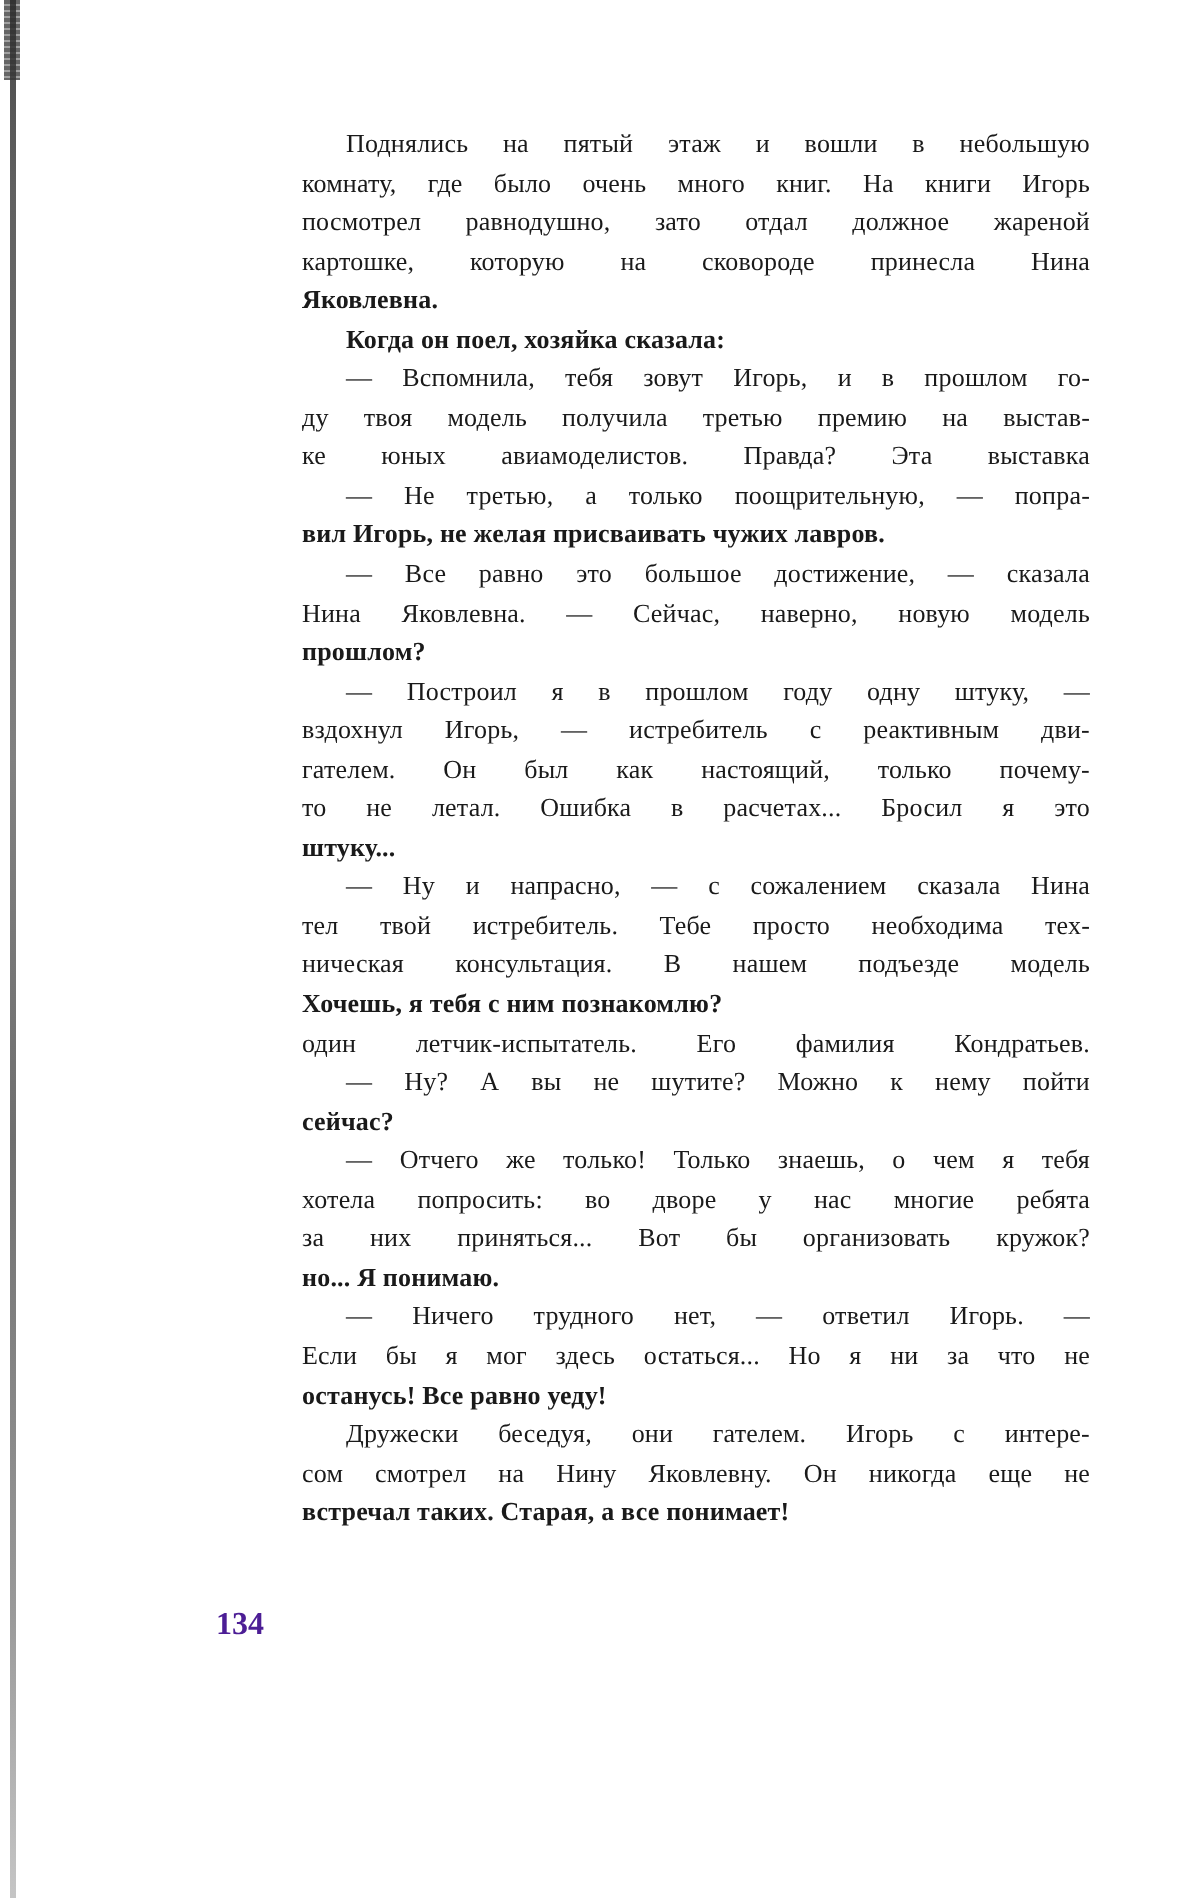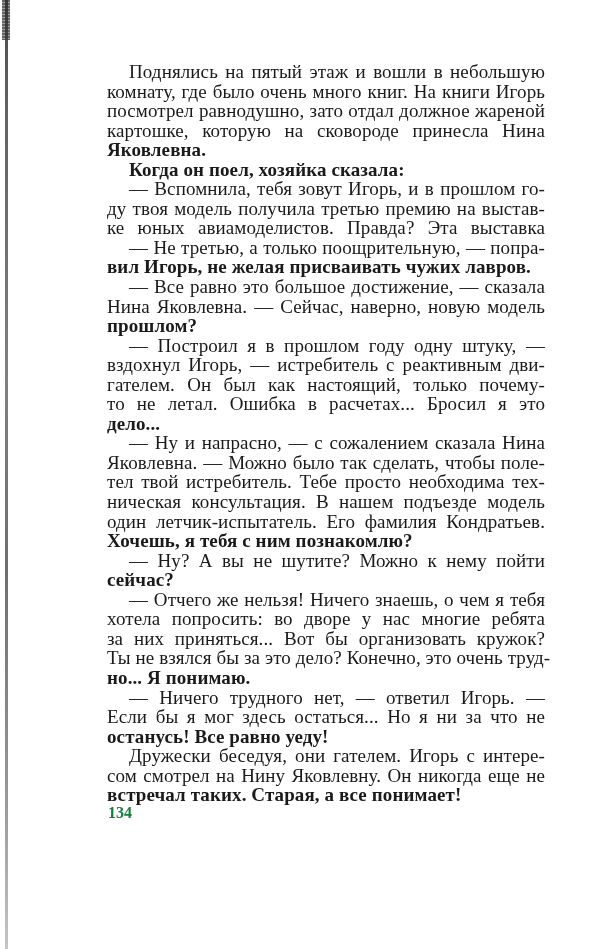--- a/index.html
+++ b/index.html
@@ -36,41 +36,42 @@
   .page-text {
     position: absolute;
     left: 107px;
     top: 62px;
     width: 438px;
   }
   .line {
     display: block;
     height: 19.55px;
     line-height: 19.55px;
-    font-size: 19px;
+    font-size: 13px;
     white-space: nowrap;
     text-align: justify;
     text-align-last: justify;
     letter-spacing: 0.1px;
+    margin-left: 44px;
   }
   .line.indent {
     padding-left: 22px;
   }
   .line.last {
     text-align-last: left;
     font-weight: bold;
   }
   .page-number {
     position: absolute;
     left: 108px;
     top: 804px;
     font-size: 16px;
     font-weight: bold;
     font-family: "Liberation Serif", "DejaVu Serif", serif;
-    color: #15803d;
+    color: #4c1d95;
   }
 </style>
 </head>
 <body>
 
 <div class="binding-edge-top"></div>
 <div class="binding-edge"></div>
 
 <div class="page-text" id="page-text">
 <span class="line indent">Поднялись на пятый этаж и вошли в небольшую</span>
@@ -84,33 +85,31 @@
     <span class="line">ке юных авиамоделистов. Правда? Эта выставка</span>
     <span class="line indent">— Не третью, а только поощрительную, — попра-</span>
     <span class="line last">вил Игорь, не желая присваивать чужих лавров.</span>
     <span class="line indent">— Все равно это большое достижение, — сказала</span>
     <span class="line">Нина Яковлевна. — Сейчас, наверно, новую модель</span>
     <span class="line last">прошлом?</span>
     <span class="line indent">— Построил я в прошлом году одну штуку, —</span>
     <span class="line">вздохнул Игорь, — истребитель с реактивным дви-</span>
     <span class="line">гателем. Он был как настоящий, только почему-</span>
     <span class="line">то не летал. Ошибка в расчетах... Бросил я это</span>
-    <span class="line last">дело...</span>
+    <span class="line last">штуку...</span>
     <span class="line indent">— Ну и напрасно, — с сожалением сказала Нина</span>
-    <span class="line">Яковлевна. — Можно было так сделать, чтобы поле-</span>
     <span class="line">тел твой истребитель. Тебе просто необходима тех-</span>
     <span class="line">ническая консультация. В нашем подъезде модель</span>
+    <span class="line last">Хочешь, я тебя с ним познакомлю?</span>
     <span class="line">один летчик-испытатель. Его фамилия Кондратьев.</span>
-    <span class="line last">Хочешь, я тебя с ним познакомлю?</span>
     <span class="line indent">— Ну? А вы не шутите? Можно к нему пойти</span>
     <span class="line last">сейчас?</span>
-    <span class="line indent">— Отчего же нельзя! Ничего знаешь, о чем я тебя</span>
+    <span class="line indent">— Отчего же только! Только знаешь, о чем я тебя</span>
     <span class="line">хотела попросить: во дворе у нас многие ребята</span>
     <span class="line">за них приняться... Вот бы организовать кружок?</span>
-    <span class="line">Ты не взялся бы за это дело? Конечно, это очень труд-</span>
     <span class="line last">но... Я понимаю.</span>
     <span class="line indent">— Ничего трудного нет, — ответил Игорь. —</span>
     <span class="line">Если бы я мог здесь остаться... Но я ни за что не</span>
     <span class="line last">останусь! Все равно уеду!</span>
     <span class="line indent">Дружески беседуя, они гателем. Игорь с интере-</span>
     <span class="line">сом смотрел на Нину Яковлевну. Он никогда еще не</span>
     <span class="line last">встречал таких. Старая, а все понимает!</span>
   </div>
 
 <div class="page-number">134</div>

